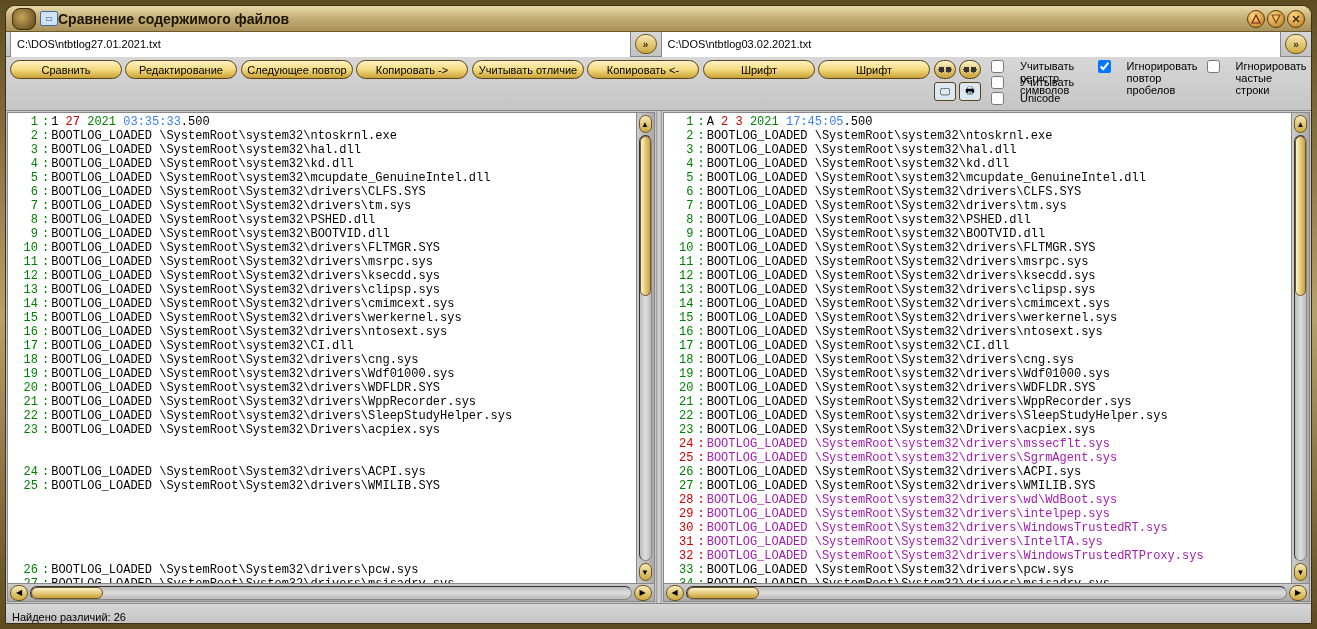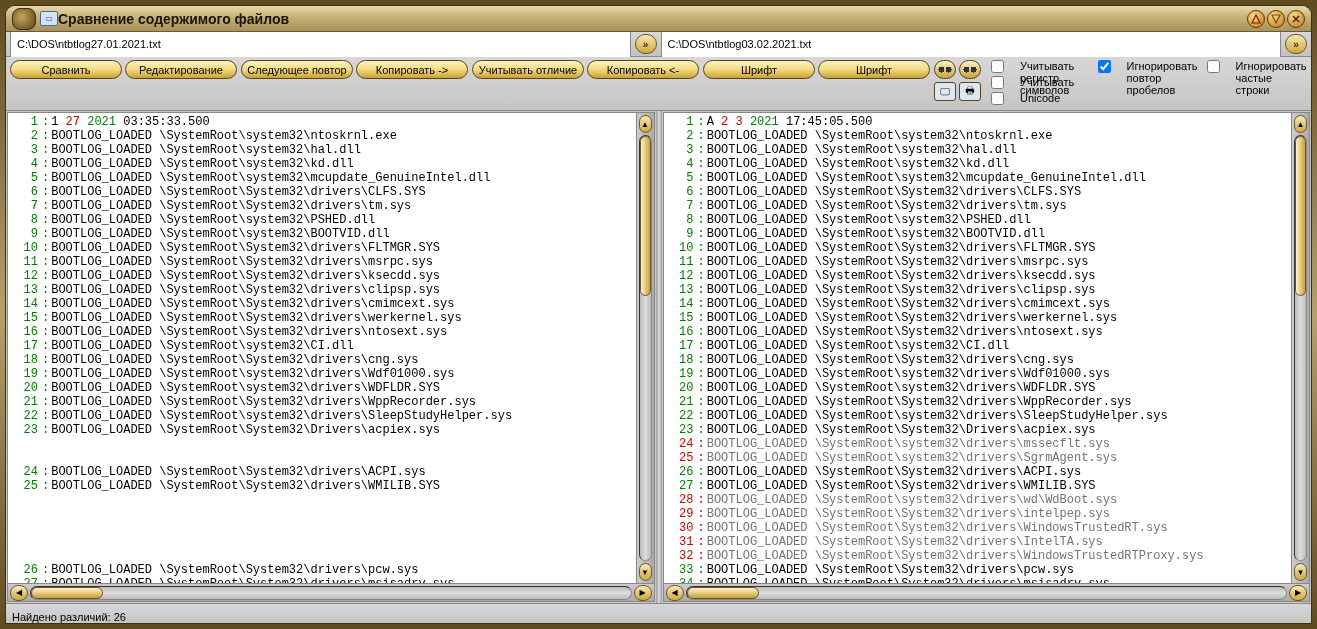--- a/index.html
+++ b/index.html
@@ -59,28 +59,28 @@
 .panes { flex:1; display:flex; background:#c8c8c8; overflow:hidden; }
 .pane { flex:1; display:flex; flex-direction:column; border:1px solid #888; margin:1px; background:#fff;
   overflow:hidden; position:relative; }
 .divider { width:6px; background:linear-gradient(90deg,#999,#ddd,#999); cursor:col-resize; }
 .text-area { flex:1; overflow:auto; font-family:"Courier New",monospace; font-size:12px; line-height:14px;
   white-space:pre; padding:2px 4px 2px 0; }
 .line { display:flex; }
 .lnum { display:inline-block; width:34px; text-align:right; color:#008000; padding-right:4px; }
 .colon { color:#008000; padding-right:2px; }
 .txt { color:#000; }
-.txtred { color:#737373; }
+.txtred { color:#a21caf; }
 .lnumred { color:#cc0000; display:inline-block; width:34px; text-align:right; padding-right:4px; }
 .colonred { color:#cc0000; padding-right:2px; }
 .empty-line { height:14px; }
 .first-special .txt { color:#000; }
 .first-special .d1 { color:#cc0000; }
 .first-special .d2 { color:#008000; }
-.first-special .d3 { color:#000000; }
+.first-special .d3 { color:#3b82f6; }
 
 .hscroll { height:18px; background:linear-gradient(#ccc,#aaa); border-top:1px solid #888; display:flex;
   align-items:center; }
 .hs-btn { width:18px; height:16px; background:linear-gradient(#f8e9b5,#cda83d); border:1px solid #6d5523;
   border-radius:8px; margin:0 2px; cursor:pointer; display:flex; align-items:center; justify-content:center;
   font-size:8px; }
 .hs-track { flex:1; height:14px; background:linear-gradient(#bbb,#ddd,#bbb); border:1px inset #888;
   border-radius:7px; position:relative; }
 .hs-thumb { position:absolute; left:0; top:0; height:12px; width:72px;
   background:linear-gradient(#fff3c8,#c9a238); border-radius:6px; border:1px solid #6d5523; }

